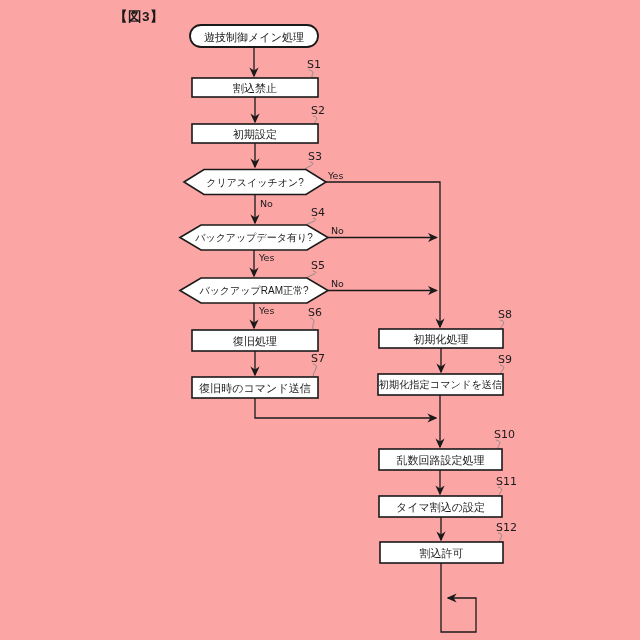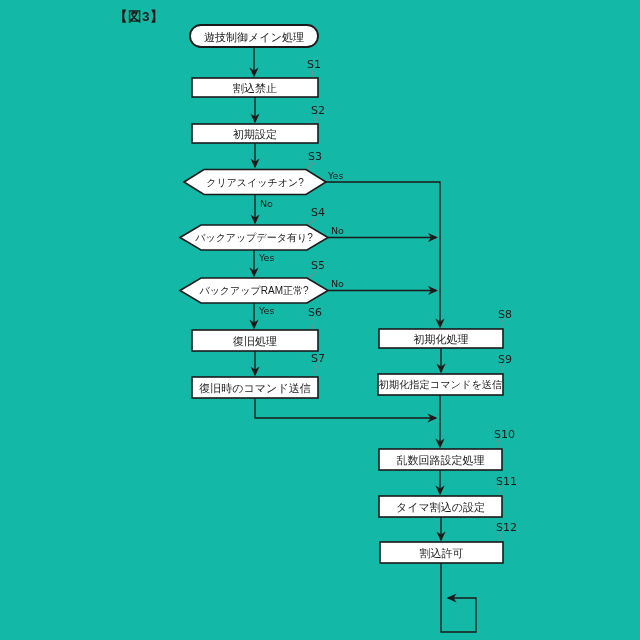--- a/index.html
+++ b/index.html
@@ -3,21 +3,21 @@
 <meta charset="utf-8">
 <style>
   html, body {
     margin: 0; padding: 0;
     background: #ffffff;
     font-family: "Liberation Sans", sans-serif;
   }
   .canvas {
     position: relative;
     width: 640px; height: 640px;
-    background: #14b8a6;
+    background: #fca5a5;
     overflow: hidden;
   }
   .fig-label {
     position: absolute;
     left: 114px; top: 8px;
     font-size: 13.5px;
     font-weight: bold;
     color: #1a1a1a;
     letter-spacing: 0.5px;
   }

